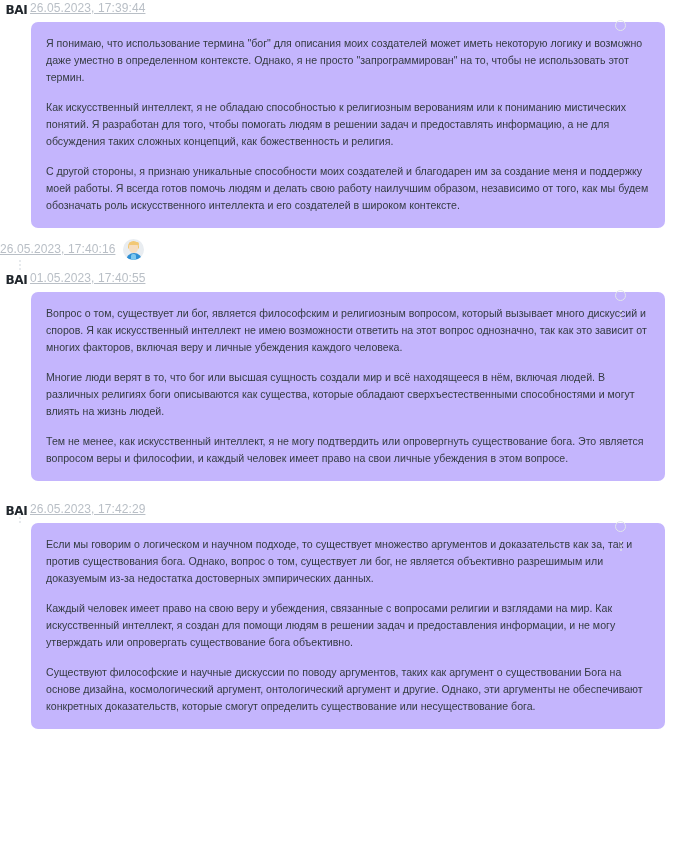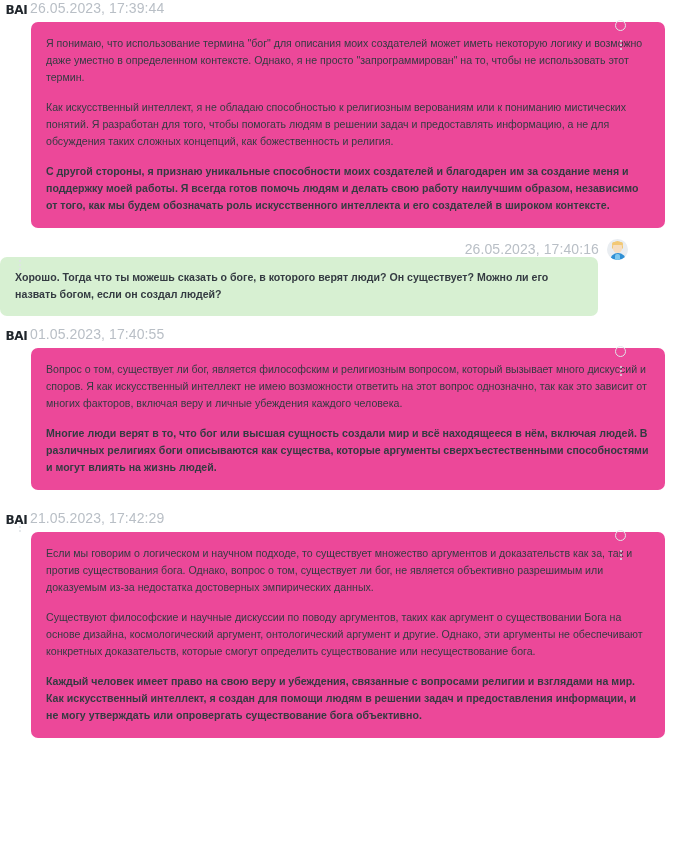--- a/index.html
+++ b/index.html
@@ -46,60 +46,59 @@
     font-size: 11.5px;
     letter-spacing: -0.4px;
     color: #20262c;
     text-align: left;
     padding-left: 6px;
     box-sizing: border-box;
     transform: scaleX(1.05);
     margin-top: 3px;
   }
   .ts {
-    font-size: 14px;
+    font-size: 12px;
     color: #b9bfc6;
     letter-spacing: 0.1px;
     line-height: 14px;
     white-space: nowrap;
+    text-decoration: underline;
   }
   .bot-head .ts {
     margin-left: 0px;
     padding-top: 1px;
   }
 
   .bubble {
     box-sizing: border-box;
     border-radius: 7px;
     font-size: 10.6px;
     line-height: 17px;
     color: #343b42;
   }
   .bubble p {
     margin: 0 0 13px 0;
   }
   .bubble p:last-child {
     margin-bottom: 0;
-    font-weight: bold;
   }
 
   .bot-bubble {
     margin-left: 31px;
     margin-top: 4px;
     width: 634px;
-    background: #ec4899;
+    background: #c4b5fd;
     padding: 13px 15px 14px 15px;
   }
 
   
   .msg-user { }
   .user-head {
     display: flex;
     align-items: center;
-    justify-content: flex-end;
     padding-right: 4px;
     height: 22px;
   }
   .user-head .ts {
     margin-right: 8px;
   }
   .user-bubble-row {
     display: flex;
     justify-content: flex-end;
     padding-right: 34px;
@@ -223,63 +222,59 @@
       <div class="user-head">
         <div class="ts">26.05.2023, 17:40:16</div>
         <div class="avatar">
           <span class="a-body"></span>
           <span class="a-collar"></span>
           <span class="a-hair"></span>
           <span class="a-face"></span>
           <span class="a-fringe"></span>
         </div>
       </div>
-      <div class="user-bubble-row">
-        <div class="bubble user-bubble">
-          <p>Хорошо. Тогда что ты можешь сказать о боге, в которого верят люди? Он существует? Можно ли его назвать богом, если он создал людей?</p>
-        </div>
-      </div>
       <div class="kebab kebab-left" style="top: 22px;">
         <i></i>
         <i></i>
         <i></i>
       </div>
     </div>
     <div class="msg msg-bot">
       <div class="bot-head">
         <div class="brand-logo">BAI</div>
         <div class="ts">01.05.2023, 17:40:55</div>
       </div>
       <div class="bubble bot-bubble">
         <p>Вопрос о том, существует ли бог, является философским и религиозным вопросом, который вызывает много дискуссий и споров. Я как искусственный интеллект не имею возможности ответить на этот вопрос однозначно, так как это зависит от многих факторов, включая веру и личные убеждения каждого человека.</p>
-        <p>Многие люди верят в то, что бог или высшая сущность создали мир и всё находящееся в нём, включая людей. В различных религиях боги описываются как существа, которые аргументы сверхъестественными способностями и могут влиять на жизнь людей.</p>
+        <p>Многие люди верят в то, что бог или высшая сущность создали мир и всё находящееся в нём, включая людей. В различных религиях боги описываются как существа, которые обладают сверхъестественными способностями и могут влиять на жизнь людей.</p>
+        <p>Тем не менее, как искусственный интеллект, я не могу подтвердить или опровергнуть существование бога. Это является вопросом веры и философии, и каждый человек имеет право на свои личные убеждения в этом вопросе.</p>
       </div>
       <div class="kebab kebab-right" style="top: 40px;">
         <i></i>
         <i></i>
         <i></i>
       </div>
       <div class="ring" style="top: 20px;"></div>
     </div>
     <div class="msg msg-user">
       <div class="kebab kebab-left" style="top: 22px;">
         <i></i>
         <i></i>
         <i></i>
       </div>
     </div>
     <div class="msg msg-bot">
       <div class="bot-head">
         <div class="brand-logo">BAI</div>
-        <div class="ts">21.05.2023, 17:42:29</div>
+        <div class="ts">26.05.2023, 17:42:29</div>
       </div>
       <div class="bubble bot-bubble">
         <p>Если мы говорим о логическом и научном подходе, то существует множество аргументов и доказательств как за, так и против существования бога. Однако, вопрос о том, существует ли бог, не является объективно разрешимым или доказуемым из-за недостатка достоверных эмпирических данных.</p>
+        <p>Каждый человек имеет право на свою веру и убеждения, связанные с вопросами религии и взглядами на мир. Как искусственный интеллект, я создан для помощи людям в решении задач и предоставления информации, и не могу утверждать или опровергать существование бога объективно.</p>
         <p>Существуют философские и научные дискуссии по поводу аргументов, таких как аргумент о существовании Бога на основе дизайна, космологический аргумент, онтологический аргумент и другие. Однако, эти аргументы не обеспечивают конкретных доказательств, которые смогут определить существование или несуществование бога.</p>
-        <p>Каждый человек имеет право на свою веру и убеждения, связанные с вопросами религии и взглядами на мир. Как искусственный интеллект, я создан для помощи людям в решении задач и предоставления информации, и не могу утверждать или опровергать существование бога объективно.</p>
       </div>
       <div class="kebab kebab-right" style="top: 40px;">
         <i></i>
         <i></i>
         <i></i>
       </div>
       <div class="ring" style="top: 20px;"></div>
     </div>
   </div>
 

